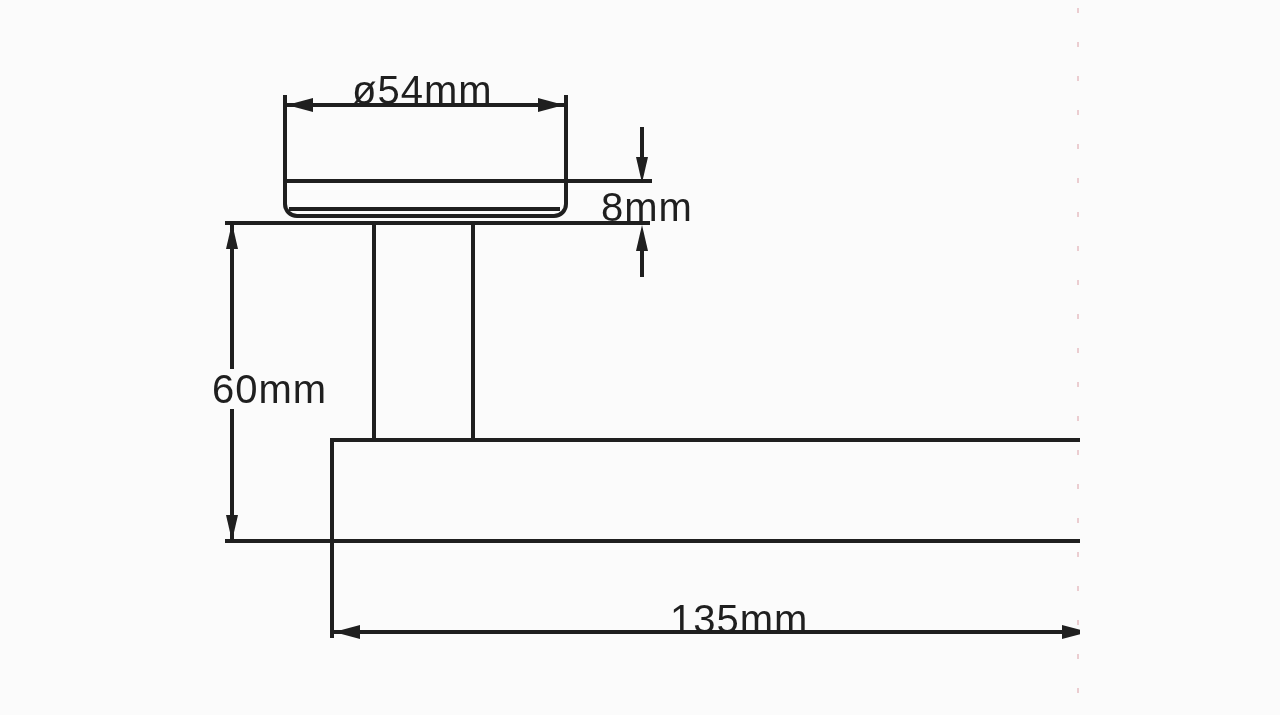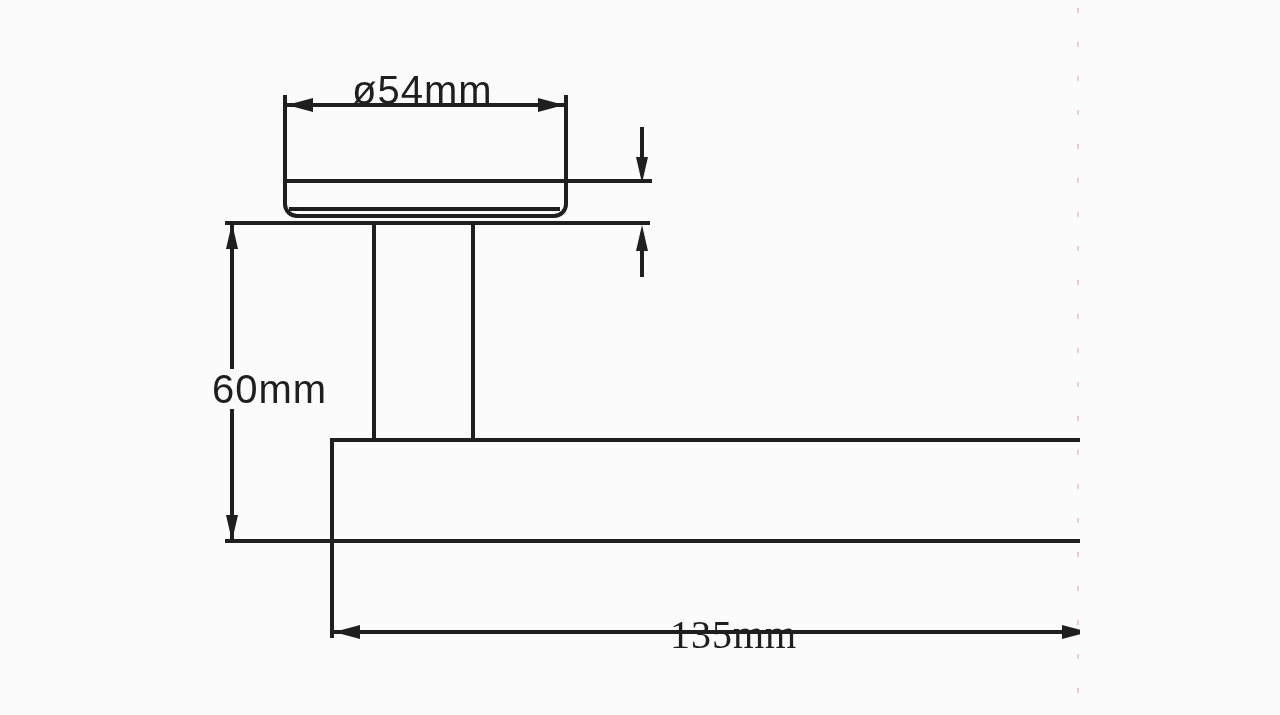--- a/index.html
+++ b/index.html
@@ -65,34 +65,35 @@
 
   <div class="ln" style="left:287px;top:103px;width:277px;height:4px;"></div>
   <div class="arr left" style="left:287px;top:98px;"></div>
   <div class="arr right" style="left:538px;top:98px;"></div>
   <div class="dim-text" style="left:352px;top:70px;">ø54mm</div>
 
   <div class="ln" style="left:640px;top:127px;width:4px;height:34px;"></div>
   <div class="arr down" style="left:636px;top:157px;"></div>
   <div class="arr up" style="left:636px;top:225px;"></div>
   <div class="ln" style="left:640px;top:249px;width:4px;height:28px;"></div>
+  <div class="dim-text" style="left:601px;top:187px;">8mm</div>
 
   <div class="ln" style="left:372px;top:223px;width:4px;height:215px;"></div>
   <div class="ln" style="left:471px;top:223px;width:4px;height:215px;"></div>
 
   <div class="lever-outline"></div>
   <div class="ln" style="left:330px;top:543px;width:4px;height:95px;"></div>
   <div class="ln" style="left:1088px;top:543px;width:4px;height:95px;"></div>
   <div class="ln" style="left:225px;top:539px;width:107px;height:4px;"></div>
 
   <div class="ln" style="left:230px;top:223px;width:4px;height:318px;"></div>
   <div class="arr up" style="left:226px;top:223px;"></div>
   <div class="arr down" style="left:226px;top:515px;"></div>
   <div class="dim-text masked" style="left:176px;top:369px;">60mm</div>
 
   <div class="ln" style="left:334px;top:630px;width:754px;height:4px;"></div>
   <div class="arr left" style="left:334px;top:625px;"></div>
   <div class="arr right" style="left:1062px;top:625px;"></div>
-  <div class="dim-text" style="left:670px;top:615px;font-family:Liberation Serif, serif;">135mm</div>
+  <div class="dim-text" style="left:670px;top:599px;">135mm</div>
 
   <div class="scan-artifact"></div>
 
 </div>
 
 </body></html>

